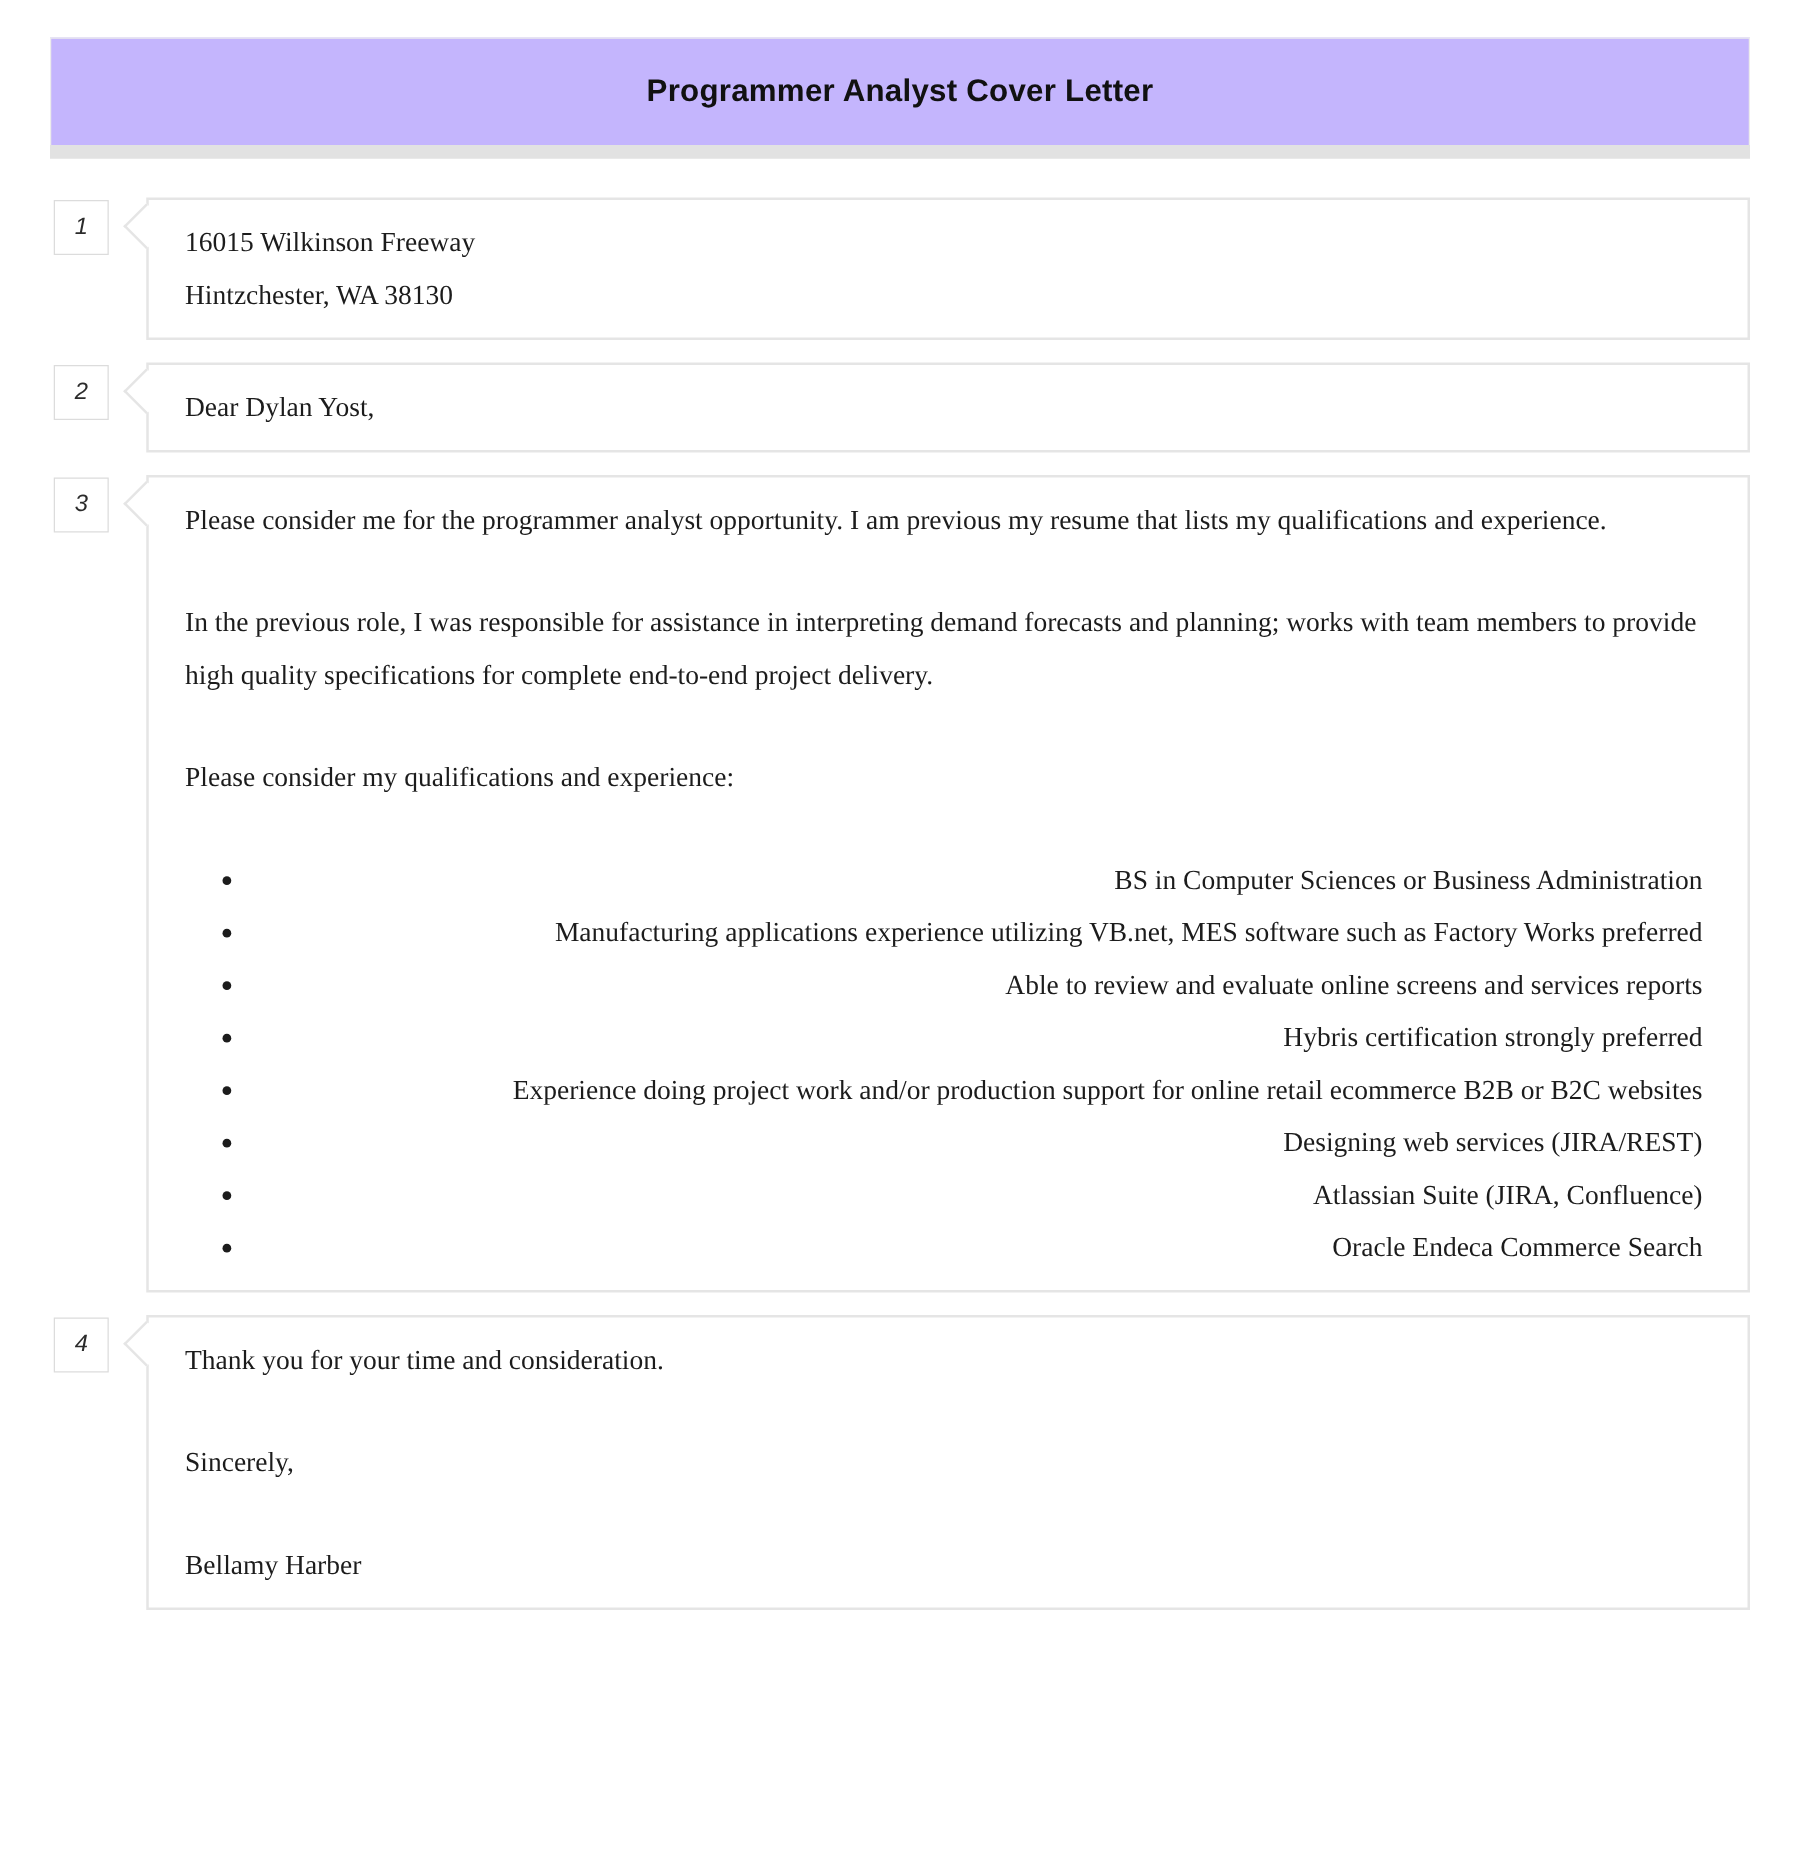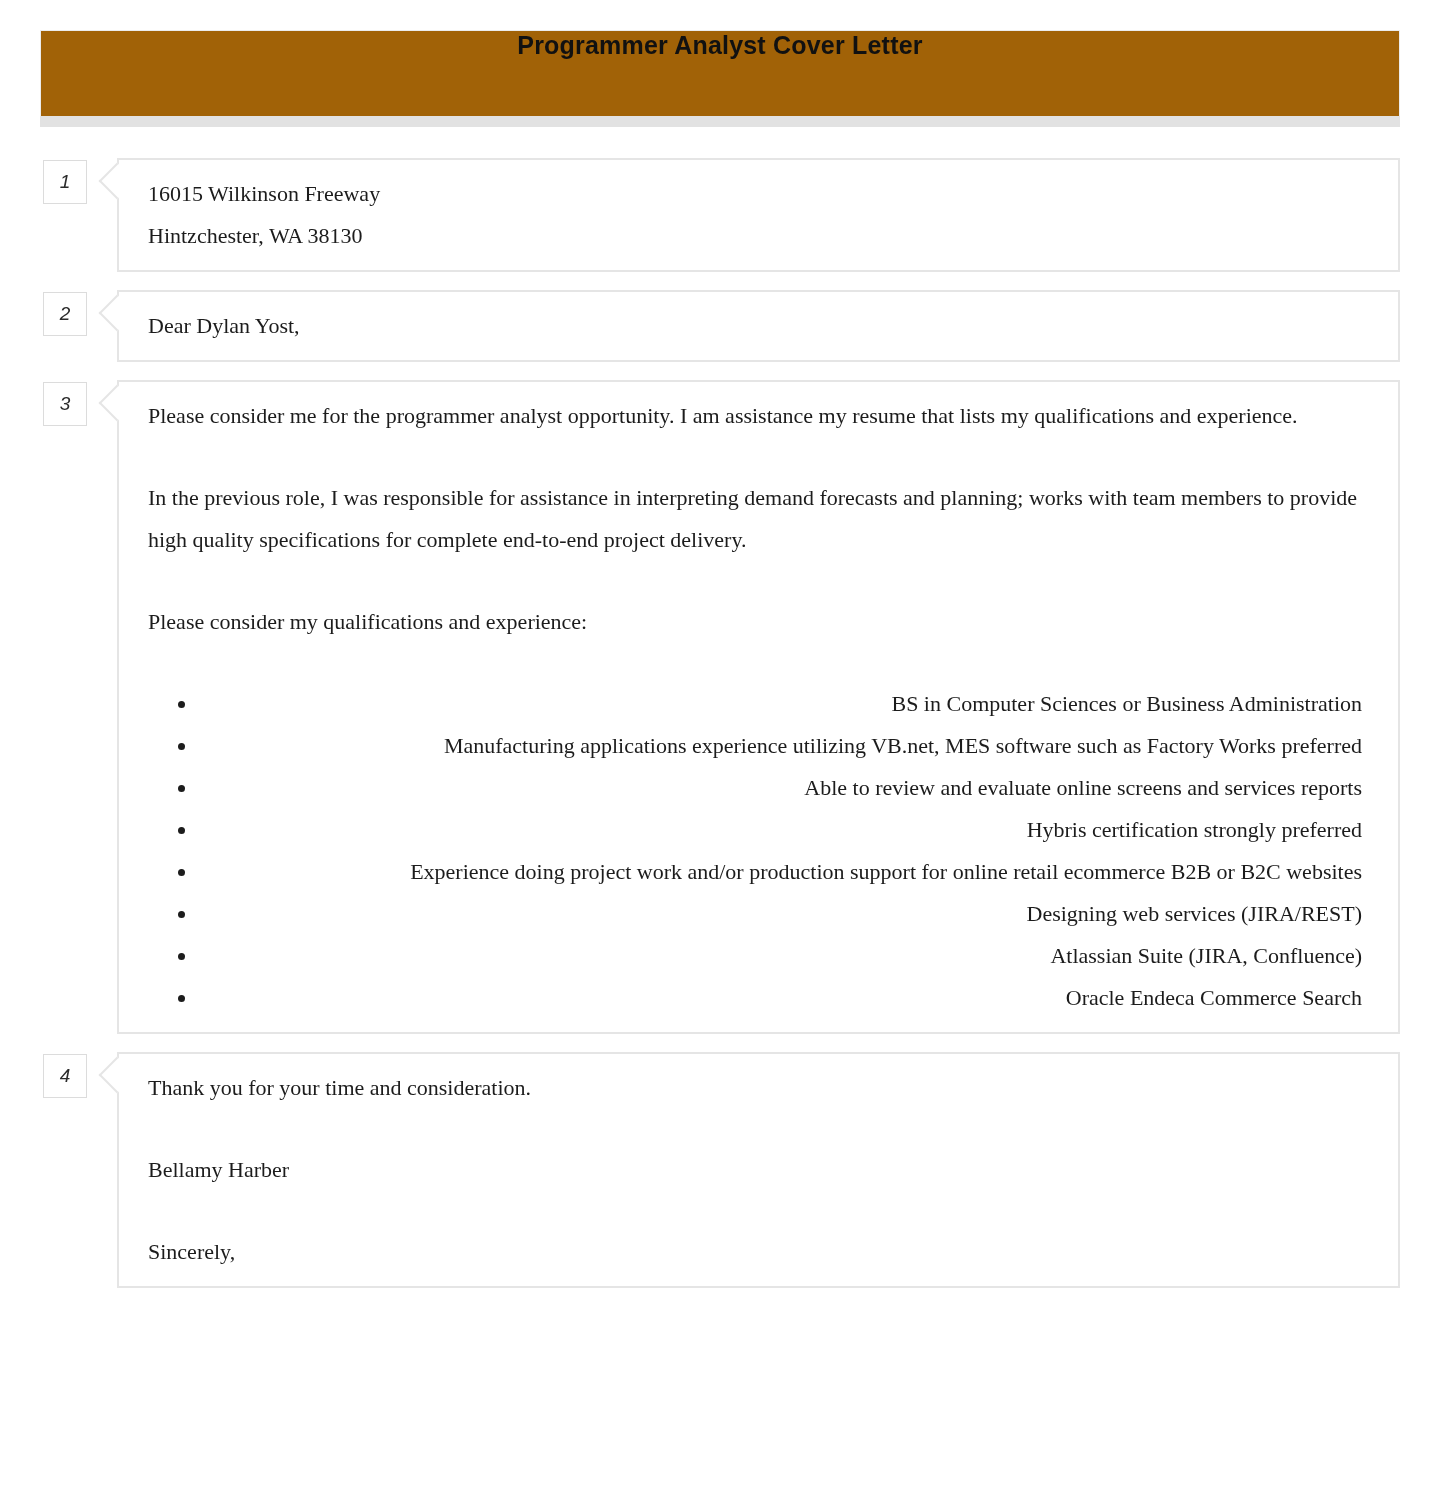--- a/index.html
+++ b/index.html
@@ -11,26 +11,26 @@
     color: #1c1c1c;
   }
   .page {
     width: 1440px;
     min-height: 1495px;
     padding: 30px 40px 40px 40px;
   }
 
   
   .header {
-    background: #a16207;
+    background: #c4b5fd;
     border: 1px solid #ececec;
     border-bottom: none;
     height: 86px;
     display: flex;
-    align-items: flex-start;
+    align-items: center;
     justify-content: center;
   }
   .header-title {
     font-family: "Liberation Sans", sans-serif;
     font-weight: bold;
     font-size: 25px;
     color: #111111;
     letter-spacing: 0.2px;
   }
   .header-shadow {
@@ -118,40 +118,40 @@
       <div class="content">
         <div class="notch"></div>
         <div class="bold">Dear Dylan Yost,</div>
       </div>
     </div>
 
     <div class="section">
       <div class="num-box">3</div>
       <div class="content">
         <div class="notch"></div>
-        <p>Please consider me for the programmer analyst opportunity. I am assistance my resume that lists my qualifications and experience.</p>
+        <p>Please consider me for the programmer analyst opportunity. I am previous my resume that lists my qualifications and experience.</p>
         <p>In the previous role, I was responsible for assistance in interpreting demand forecasts and planning; works with team members to provide high quality specifications for complete end-to-end project delivery.</p>
         <p>Please consider my qualifications and experience:</p>
         <ul>
           <li>BS in Computer Sciences or Business Administration</li>
           <li>Manufacturing applications experience utilizing VB.net, MES software such as Factory Works preferred</li>
           <li>Able to review and evaluate online screens and services reports</li>
           <li>Hybris certification strongly preferred</li>
           <li>Experience doing project work and/or production support for online retail ecommerce B2B or B2C websites</li>
           <li>Designing web services (JIRA/REST)</li>
           <li>Atlassian Suite (JIRA, Confluence)</li>
           <li>Oracle Endeca Commerce Search</li>
         </ul>
       </div>
     </div>
 
     <div class="section">
       <div class="num-box">4</div>
       <div class="content">
         <div class="notch"></div>
         <p class="bold">Thank you for your time and consideration.</p>
+        <p>Sincerely,</p>
         <p>Bellamy Harber</p>
-        <p>Sincerely,</p>
       </div>
     </div>
 
   </div>
 </div>
 
 </body></html>

